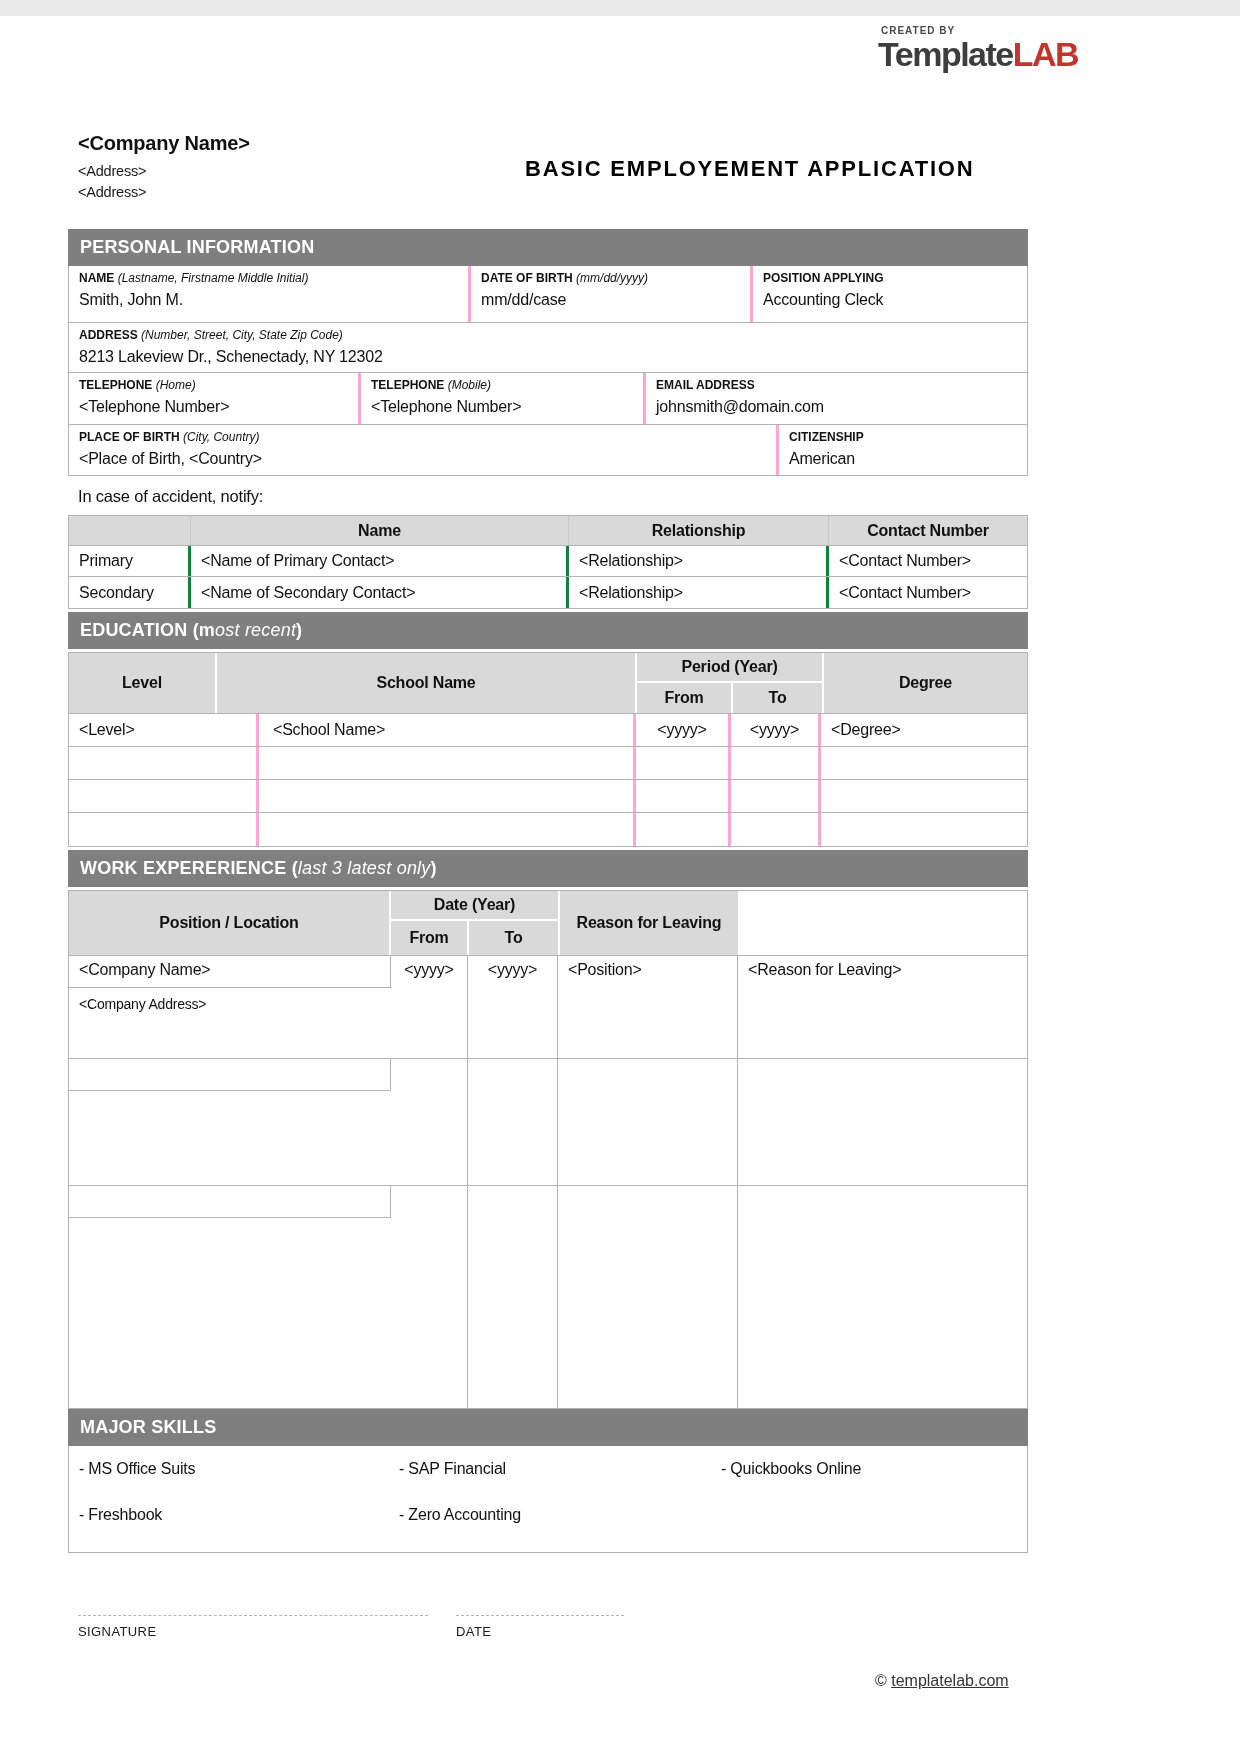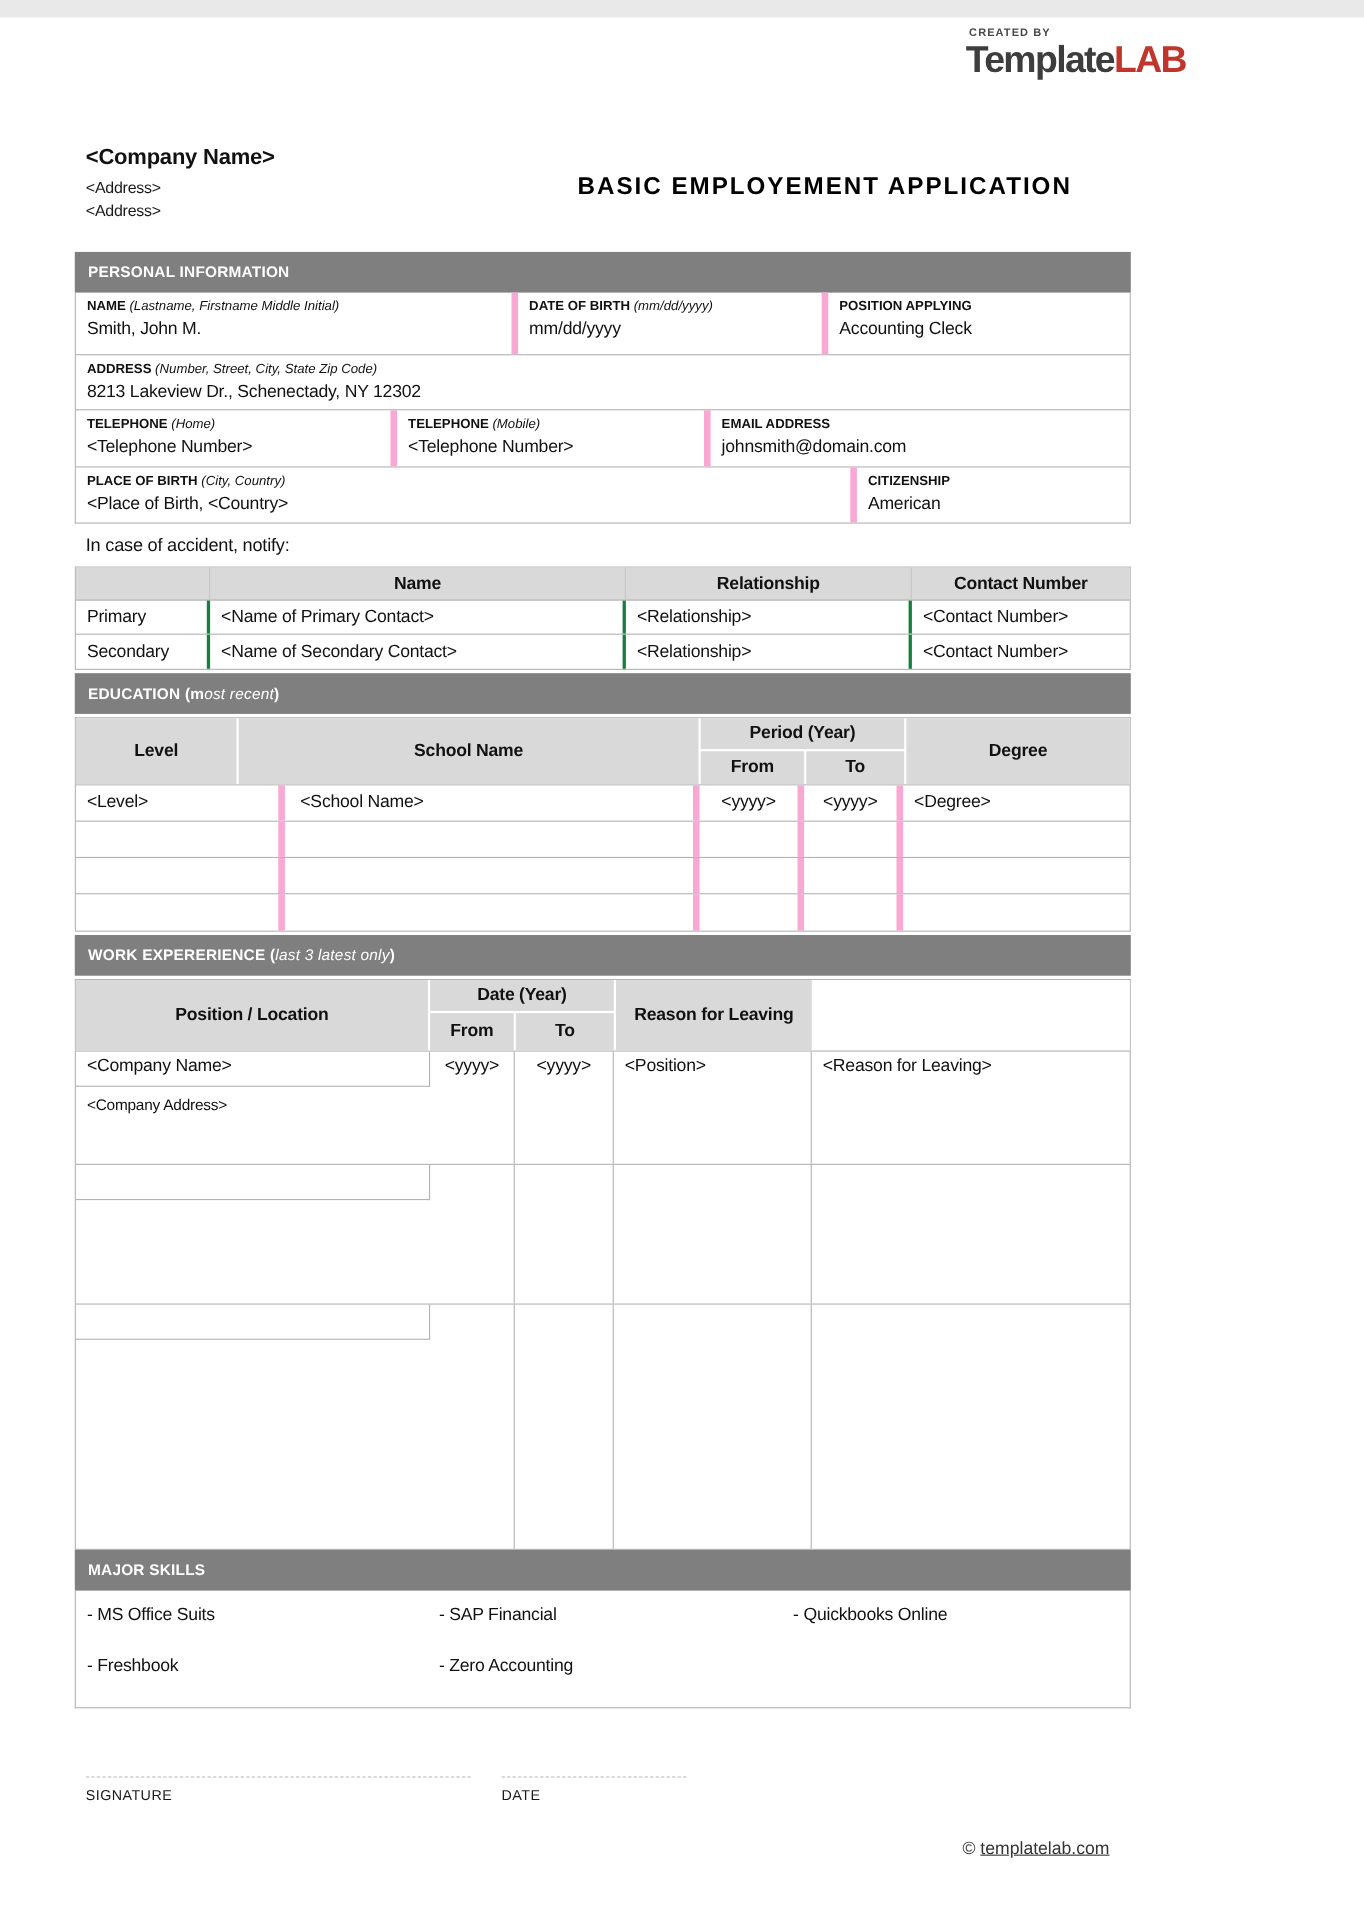--- a/index.html
+++ b/index.html
@@ -20,30 +20,30 @@
   
   .company-block { position:absolute; left:78px; top:116px; }
   .company-name { font-size:20px; font-weight:bold; margin-bottom:6px; }
   .company-address { font-size:14.5px; line-height:1.45; color:#1a1a1a; }
   .doc-title { position:absolute; left:525px; top:140px; font-size:22px; font-weight:bold; letter-spacing:1.8px; color:#000; }
 
   
   .form { position:absolute; left:68px; top:213px; width:960px; }
   .section-bar {
     background:#7f7f7f; color:#fff; height:37px; line-height:37px;
-    padding-left:12px; font-size:14px; font-weight:bold; letter-spacing:0.2px;
+    padding-left:12px; font-size:18px; font-weight:bold; letter-spacing:0.2px;
   }
   .section-bar .bar-italic { font-style:italic; font-weight:normal; }
   .gap3 { height:3px; }
 
   
   .tbl { border:1px solid #b3b3b3; border-top:none; }
   .grid-row { display:grid; border-bottom:1px solid #b3b3b3; }
   .grid-row:last-child { border-bottom:none; }
-  .cell { padding:5px 10px 6px; border-right:6px solid #f9a8d4; overflow:hidden; }
+  .cell { padding:5px 10px 6px; border-right:3px solid #f9a8d4; overflow:hidden; }
   .cell:last-child { border-right:none; }
   .lbl { font-size:12px; font-weight:bold; letter-spacing:0; }
   .lbl .hint { font-weight:normal; font-style:italic; }
   .val { font-size:16px; margin-top:6px; white-space:nowrap; }
 
   .p-row1 { grid-template-columns:402px 282px 1fr; height:57px; }
   .p-row2 { grid-template-columns:1fr; height:50px; }
   .p-row3 { grid-template-columns:292px 285px 1fr; height:52px; }
   .p-row4 { grid-template-columns:710px 1fr; height:50px; }
 
@@ -119,21 +119,21 @@
 
     <div class="section-bar">PERSONAL INFORMATION</div>
     <div class="tbl">
       <div class="grid-row p-row1">
         <div class="cell">
           <div class="lbl"><span>NAME </span><span class="hint">(Lastname, Firstname Middle Initial)</span></div>
           <div class="val">Smith, John M.</div>
         </div>
         <div class="cell">
           <div class="lbl"><span>DATE OF BIRTH </span><span class="hint">(mm/dd/yyyy)</span></div>
-          <div class="val">mm/dd/yyyy</div>
+          <div class="val">mm/dd/case</div>
         </div>
         <div class="cell">
           <div class="lbl"><span>POSITION APPLYING</span></div>
           <div class="val">Accounting Cleck</div>
         </div>
       </div>
       <div class="grid-row p-row2">
         <div class="cell">
           <div class="lbl"><span>ADDRESS </span><span class="hint">(Number, Street, City, State Zip Code)</span></div>
           <div class="val">8213 Lakeview Dr., Schenectady, NY 12302</div>

